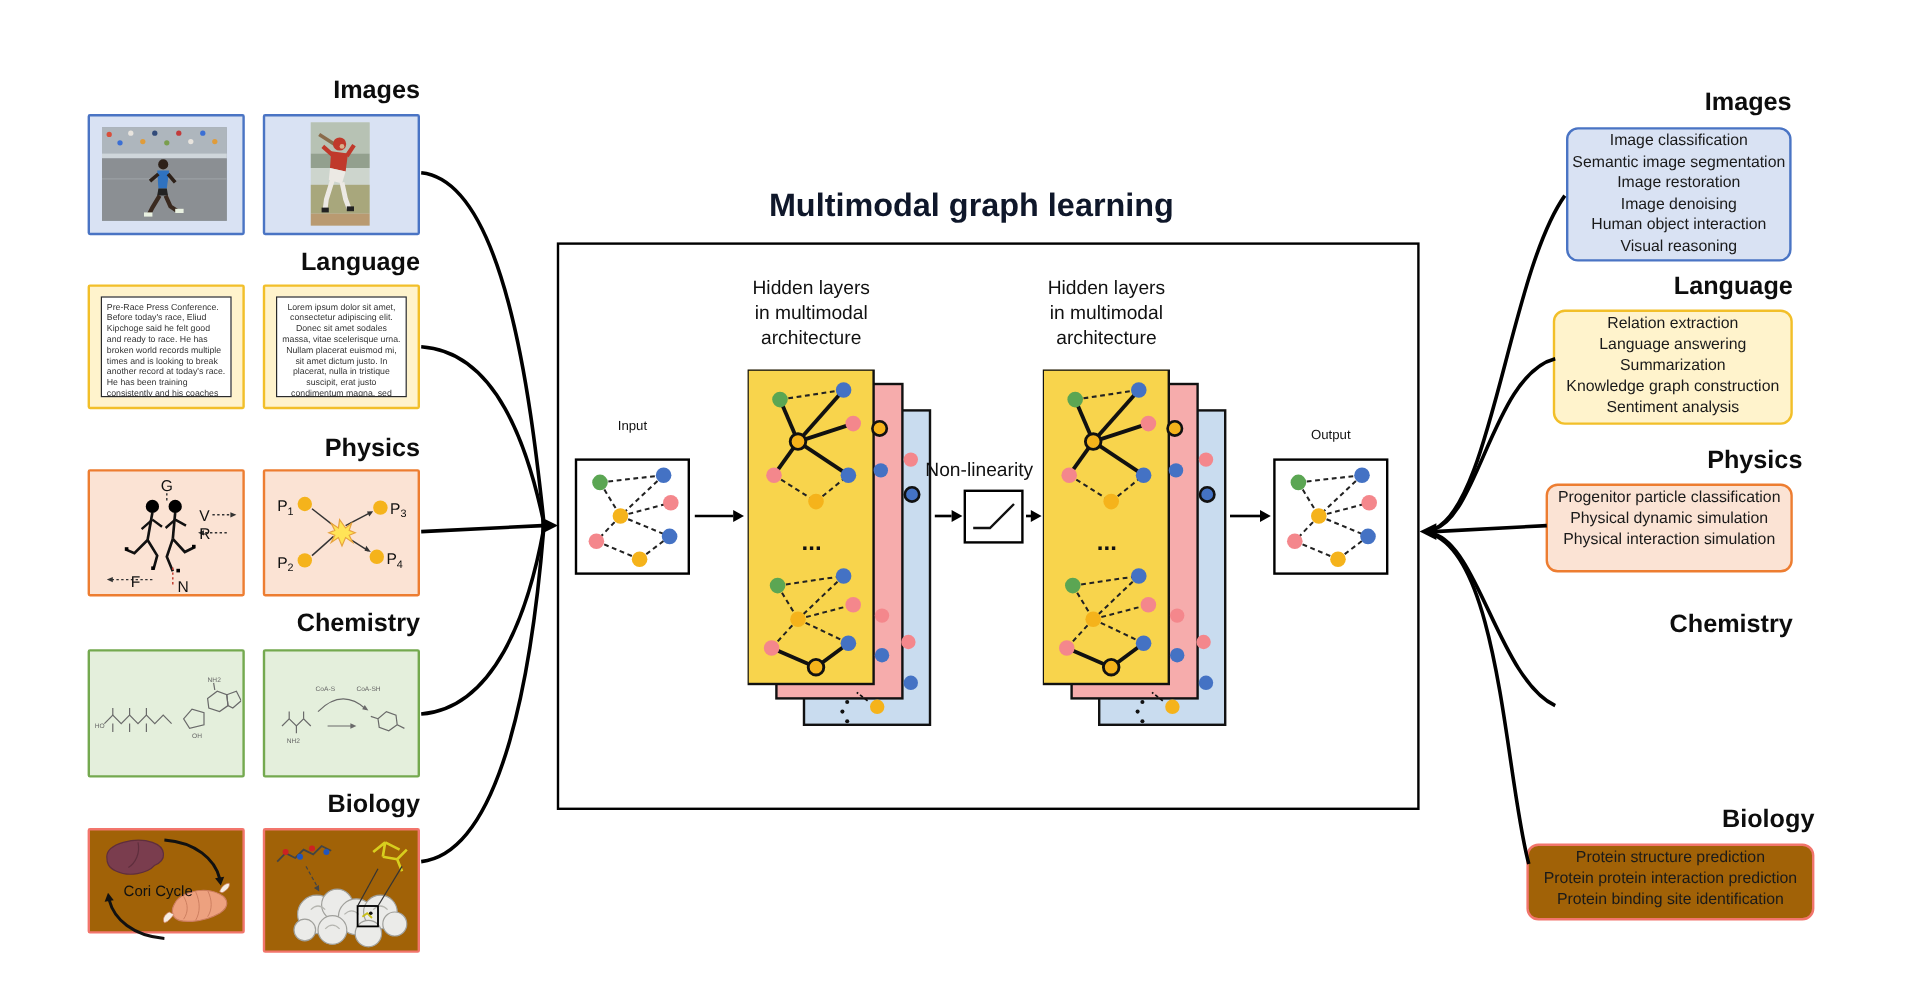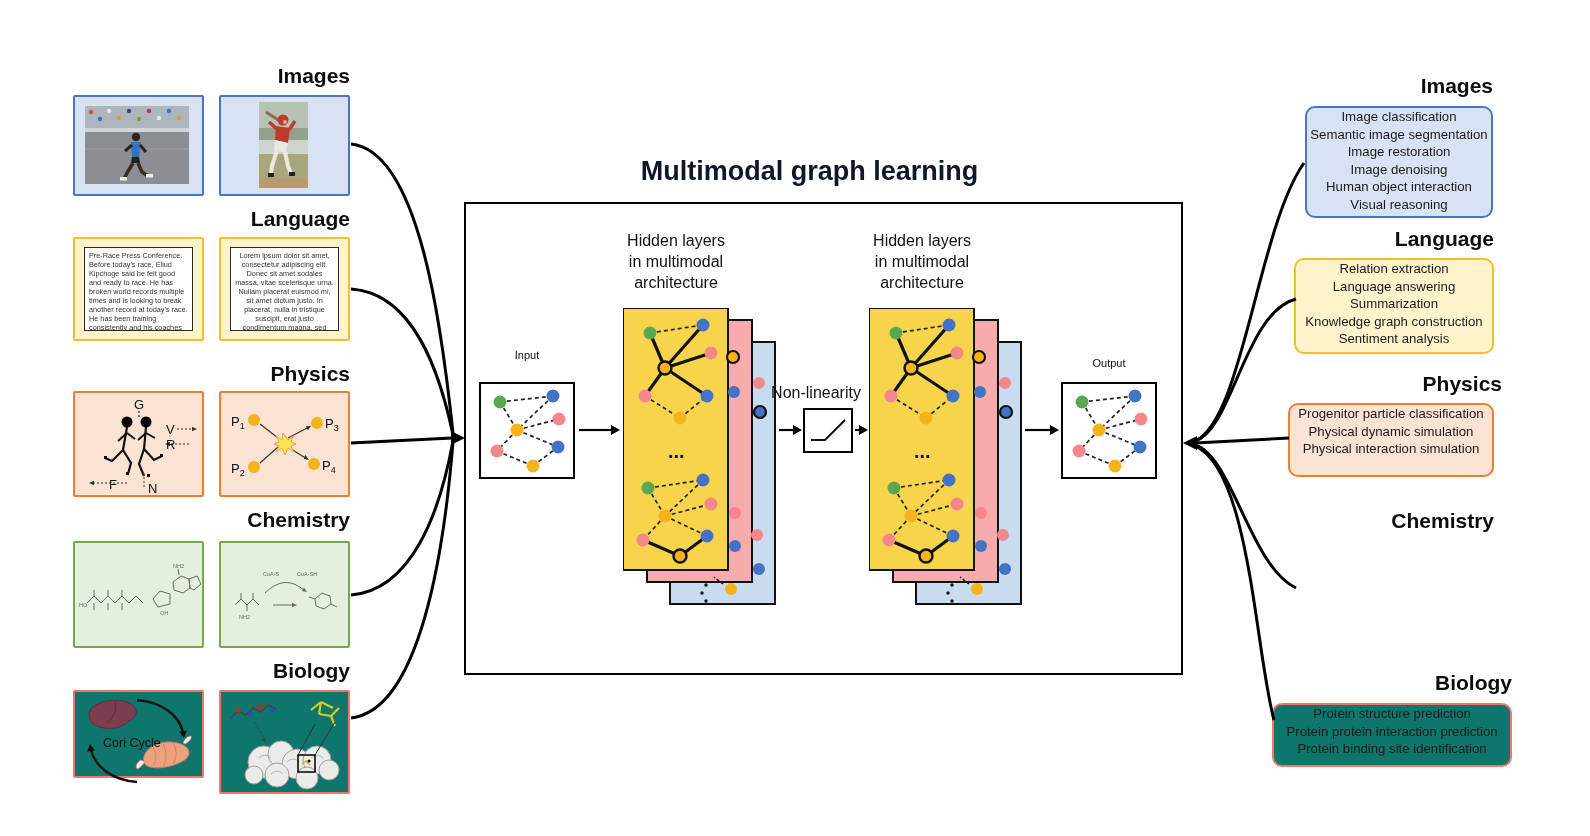--- a/index.html
+++ b/index.html
@@ -5,21 +5,21 @@
   html,body{margin:0;padding:0;background:#fff;}
   .canvas{position:relative;width:1590px;height:836px;background:#fff;
           font-family:"Liberation Sans",sans-serif;overflow:hidden;color:#111;}
   .abs{position:absolute;}
   .group-title{position:absolute;font-weight:bold;font-size:21px;text-align:right;color:#0d0d0d;}
   .modal-box{position:absolute;width:131px;box-sizing:border-box;border-radius:2px;}
   .f-images{background:#D9E2F3;border:2.5px solid #4A74C4;}
   .f-language{background:#FFF3CC;border:2.5px solid #F2BF29;}
   .f-physics{background:#FBE3D4;border:2.5px solid #ED7D31;}
   .f-chemistry{background:#E4EFDC;border:2.5px solid #74A94F;}
-  .f-biology{background:#0f766e;border:2.5px solid #F2756C;}
+  .f-biology{background:#a16207;border:2.5px solid #F2756C;}
   .task-box{position:absolute;box-sizing:border-box;display:flex;flex-direction:column;
             justify-content:flex-start;text-align:center;font-size:13.2px;line-height:17.5px;
             color:#1a1a1a;border-radius:10px;}
   .doc{position:absolute;left:9px;top:8px;right:9px;bottom:8px;background:#fff;
        border:1.4px solid #2a2a2a;padding:3px 4px;font-size:7.3px;line-height:9px;
        color:#333;overflow:hidden;}
   .doc.centered{text-align:center;}
   .big-box{position:absolute;left:464px;top:202px;width:719px;height:473px;
            border:2px solid #000;box-sizing:border-box;background:transparent;}
   .main-title{position:absolute;left:450px;top:156px;width:719px;text-align:center;

